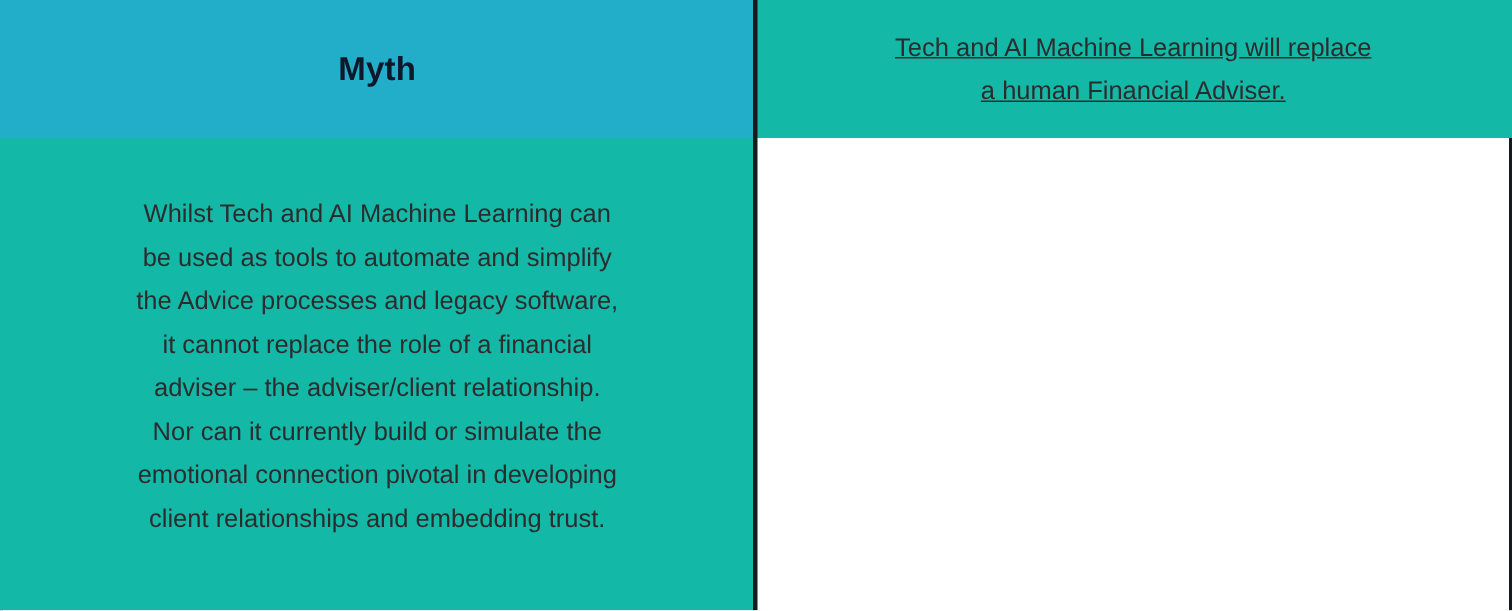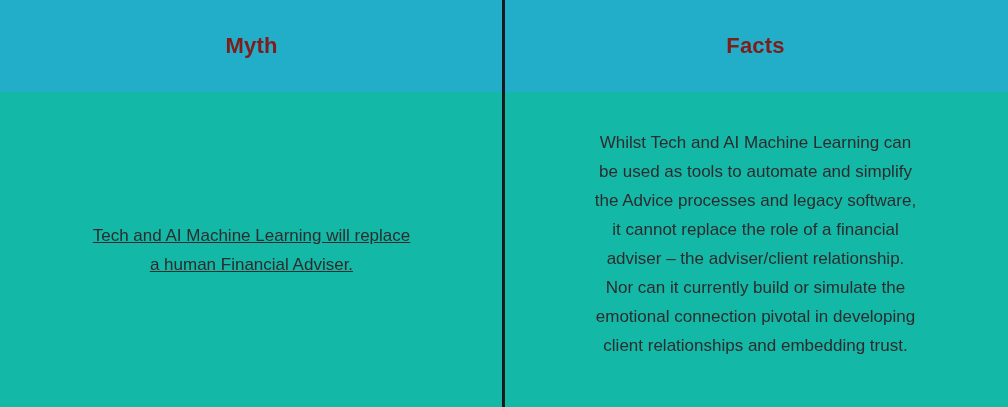--- a/index.html
+++ b/index.html
@@ -51,21 +51,21 @@
     grid-template-rows: 92px 315px;
   }
 
   .head-cell {
     background: #22aec8;
     display: flex;
     align-items: center;
     justify-content: center;
   }
   .head-cell .head-text {
-    color: #7f1d1d;
+    color: #0f172a;
     font-size: 22px;
     font-weight: bold;
     letter-spacing: 0.2px;
     line-height: 1;
     text-align: center;
   }
 
   .body-cell {
     background: #14b8a6;
     display: flex;
@@ -96,23 +96,20 @@
   <div class="frame-left"></div>
   <div class="frame-right"></div>
   <div class="frame-divider"></div>
 
   <div class="grid">
 
     <div class="head-cell">
       <span class="head-text">Myth</span>
     </div>
 
-    <div class="head-cell">
-      <span class="head-text">Facts</span>
-    </div>
 
     <div class="body-cell v-center cell-left">
       <p class="body-text">Tech and AI Machine Learning will replace
 a human Financial Adviser.</p>
     </div>
 
     <div class="body-cell v-top cell-right">
       <p class="body-text">Whilst Tech and AI Machine Learning can
 be used as tools to automate and simplify
 the Advice processes and legacy software,

